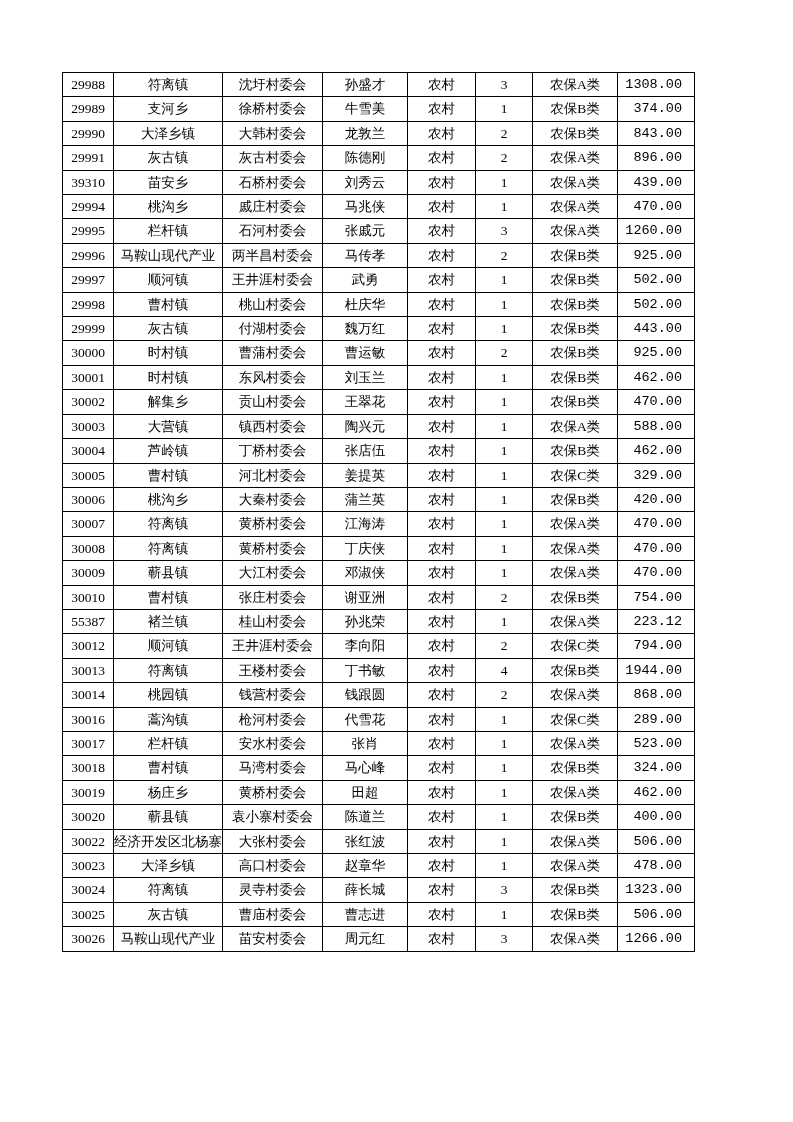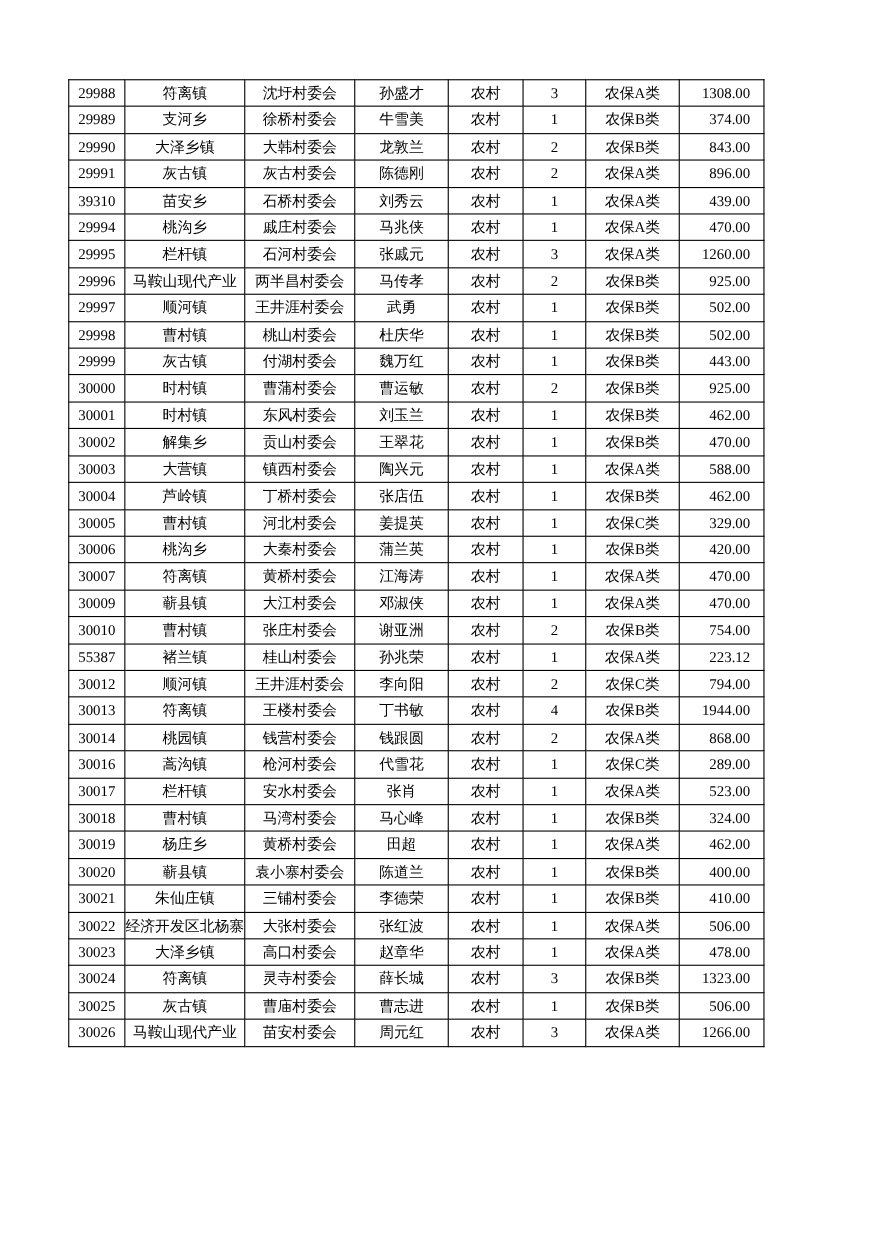--- a/index.html
+++ b/index.html
@@ -25,20 +25,21 @@
     overflow:hidden;
     white-space:nowrap;
     text-align:center;
     line-height:23.4px;
     width:100%;
   }
   td.right .cellwrap{
     text-align:right;
     padding-right:12px;
     box-sizing:border-box;
+    font-family:Liberation Mono, monospace;
   }
   .c-id{width:51px}
   .c-town{width:75px}
   .c-village{width:100px}
   .c-name{width:85px}
   .c-residence{width:68px}
   .c-count{width:57px}
   .c-category{width:85px}
   .c-amount{width:77px}
 </style>
@@ -547,20 +548,46 @@
           </td>
           <td class="">
             <div class="cellwrap">农保A类</div>
           </td>
           <td class="right">
             <div class="cellwrap">470.00</div>
           </td>
         </tr>
         <tr>
           <td class="">
+            <div class="cellwrap">30008</div>
+          </td>
+          <td class="">
+            <div class="cellwrap">符离镇</div>
+          </td>
+          <td class="">
+            <div class="cellwrap">黄桥村委会</div>
+          </td>
+          <td class="">
+            <div class="cellwrap">丁庆侠</div>
+          </td>
+          <td class="">
+            <div class="cellwrap">农村</div>
+          </td>
+          <td class="">
+            <div class="cellwrap">1</div>
+          </td>
+          <td class="">
+            <div class="cellwrap">农保A类</div>
+          </td>
+          <td class="right">
+            <div class="cellwrap">470.00</div>
+          </td>
+        </tr>
+        <tr>
+          <td class="">
             <div class="cellwrap">30009</div>
           </td>
           <td class="">
             <div class="cellwrap">蕲县镇</div>
           </td>
           <td class="">
             <div class="cellwrap">大江村委会</div>
           </td>
           <td class="">
             <div class="cellwrap">邓淑侠</div>
@@ -829,46 +856,20 @@
             <div class="cellwrap">农村</div>
           </td>
           <td class="">
             <div class="cellwrap">1</div>
           </td>
           <td class="">
             <div class="cellwrap">农保B类</div>
           </td>
           <td class="right">
             <div class="cellwrap">400.00</div>
-          </td>
-        </tr>
-        <tr>
-          <td class="">
-            <div class="cellwrap">30021</div>
-          </td>
-          <td class="">
-            <div class="cellwrap">朱仙庄镇</div>
-          </td>
-          <td class="">
-            <div class="cellwrap">三铺村委会</div>
-          </td>
-          <td class="">
-            <div class="cellwrap">李德荣</div>
-          </td>
-          <td class="">
-            <div class="cellwrap">农村</div>
-          </td>
-          <td class="">
-            <div class="cellwrap">1</div>
-          </td>
-          <td class="">
-            <div class="cellwrap">农保B类</div>
-          </td>
-          <td class="right">
-            <div class="cellwrap">410.00</div>
           </td>
         </tr>
         <tr>
           <td class="">
             <div class="cellwrap">30022</div>
           </td>
           <td class="">
             <div class="cellwrap">经济开发区北杨寨</div>
           </td>
           <td class="">

